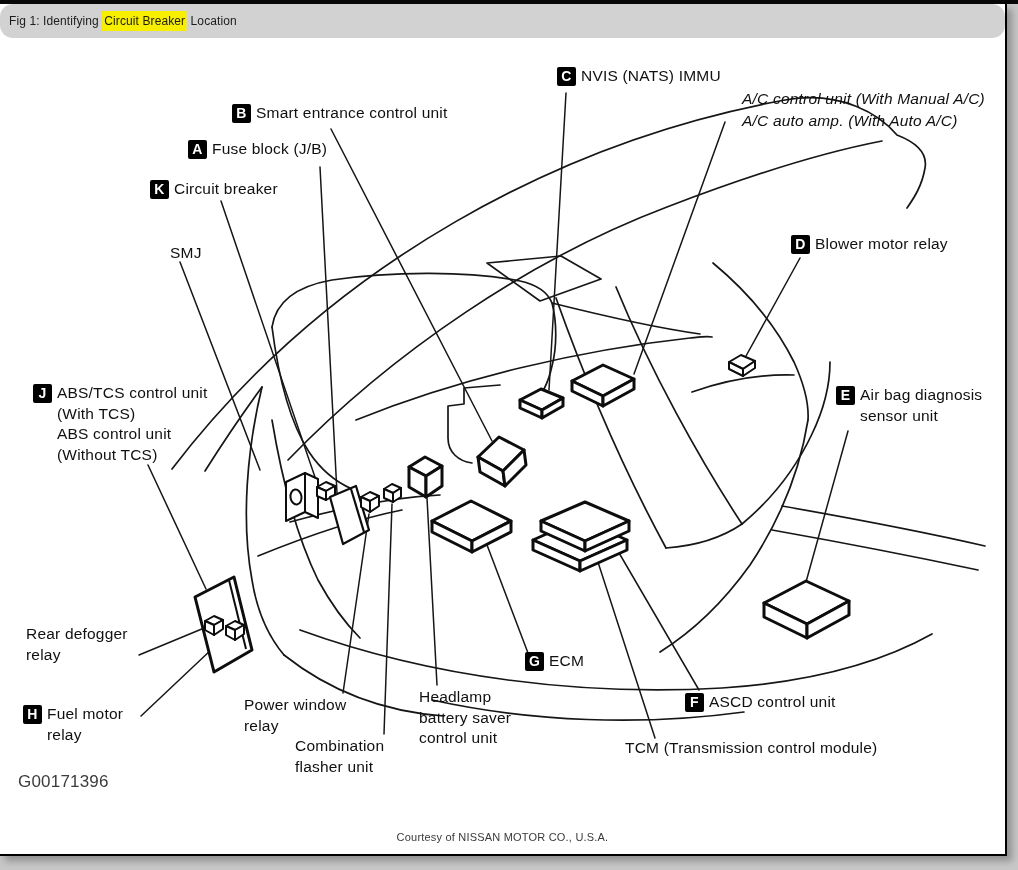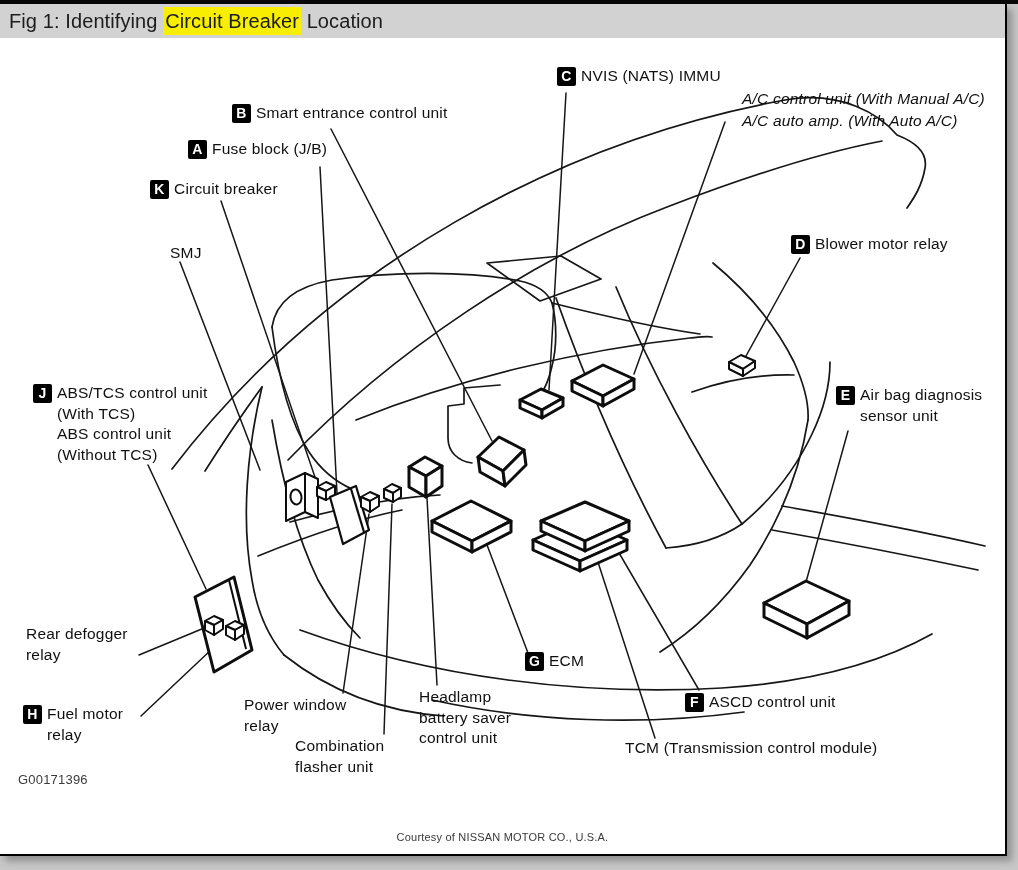--- a/index.html
+++ b/index.html
@@ -19,25 +19,26 @@
     background:#ffffff;
     border-right:2px solid #000;
     border-bottom:2px solid #000;
     box-shadow:5px 5px 7px rgba(0,0,0,0.28);
     z-index:1;
   }
   .titlebar {
     position:absolute; left:0; top:4px; width:1005px; height:34px;
     background:#d2d2d2;
     color:#1c1c1c;
-    font-size:20px;
+    font-size:12px;
     line-height:34px;
     padding-left:9px;
     z-index:6;
     letter-spacing:0.1px;
+    border-radius:13px;
   }
   .titlebar mark {
     background:#f8ef00;
     color:#1c1c1c;
     padding:3px 2px;
   }
   svg.diagram {
     position:absolute; left:0; top:0; width:1005px; height:854px;
     z-index:2;
   }
@@ -61,21 +62,21 @@
     font-weight:bold;
     font-size:14px;
     line-height:19px;
     text-align:center;
     border-radius:2px;
     margin-right:5px;
     margin-top:1px;
   }
   .fig-id {
     position:absolute; left:18px; top:772px;
-    font-size:13px; color:#3c3c3c; z-index:4; letter-spacing:0.2px;
+    font-size:17px; color:#3c3c3c; z-index:4; letter-spacing:0.2px;
   }
   .courtesy {
     position:absolute; left:0; top:831px; width:1005px;
     text-align:center;
     font-size:11px; color:#3a3a3a; z-index:4; letter-spacing:0.2px;
   }
 </style>
 </head>
 <body>
 

